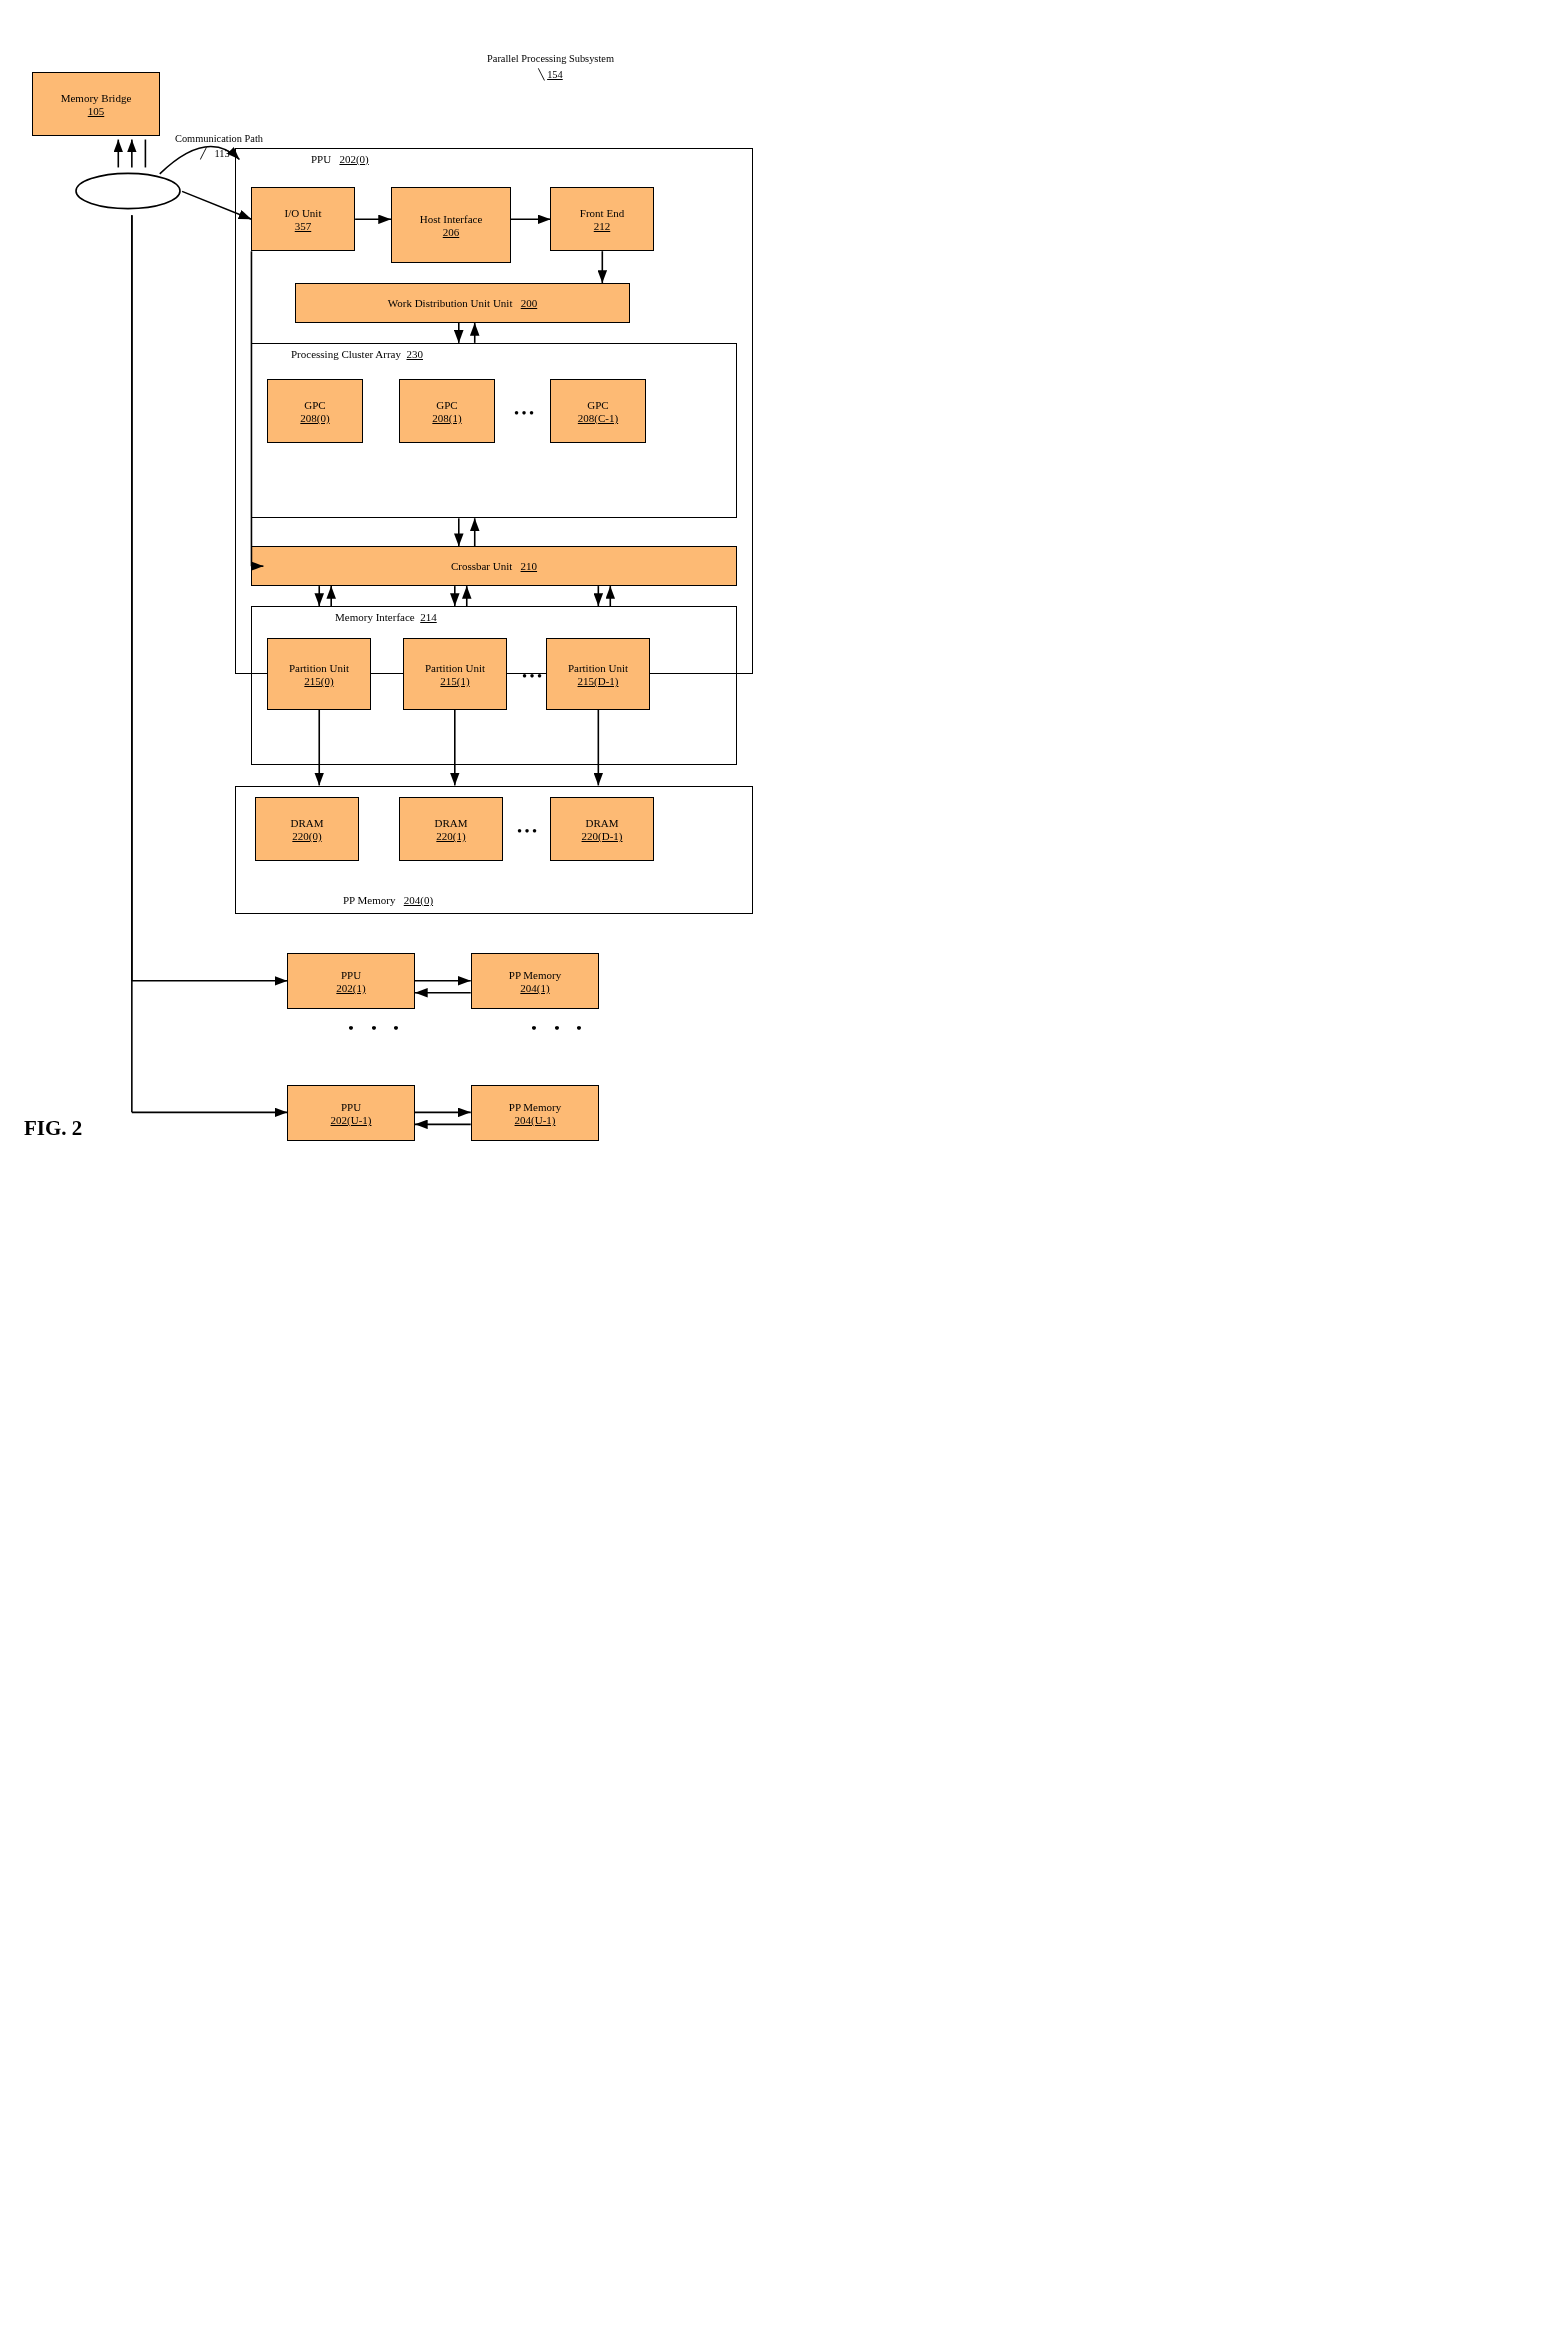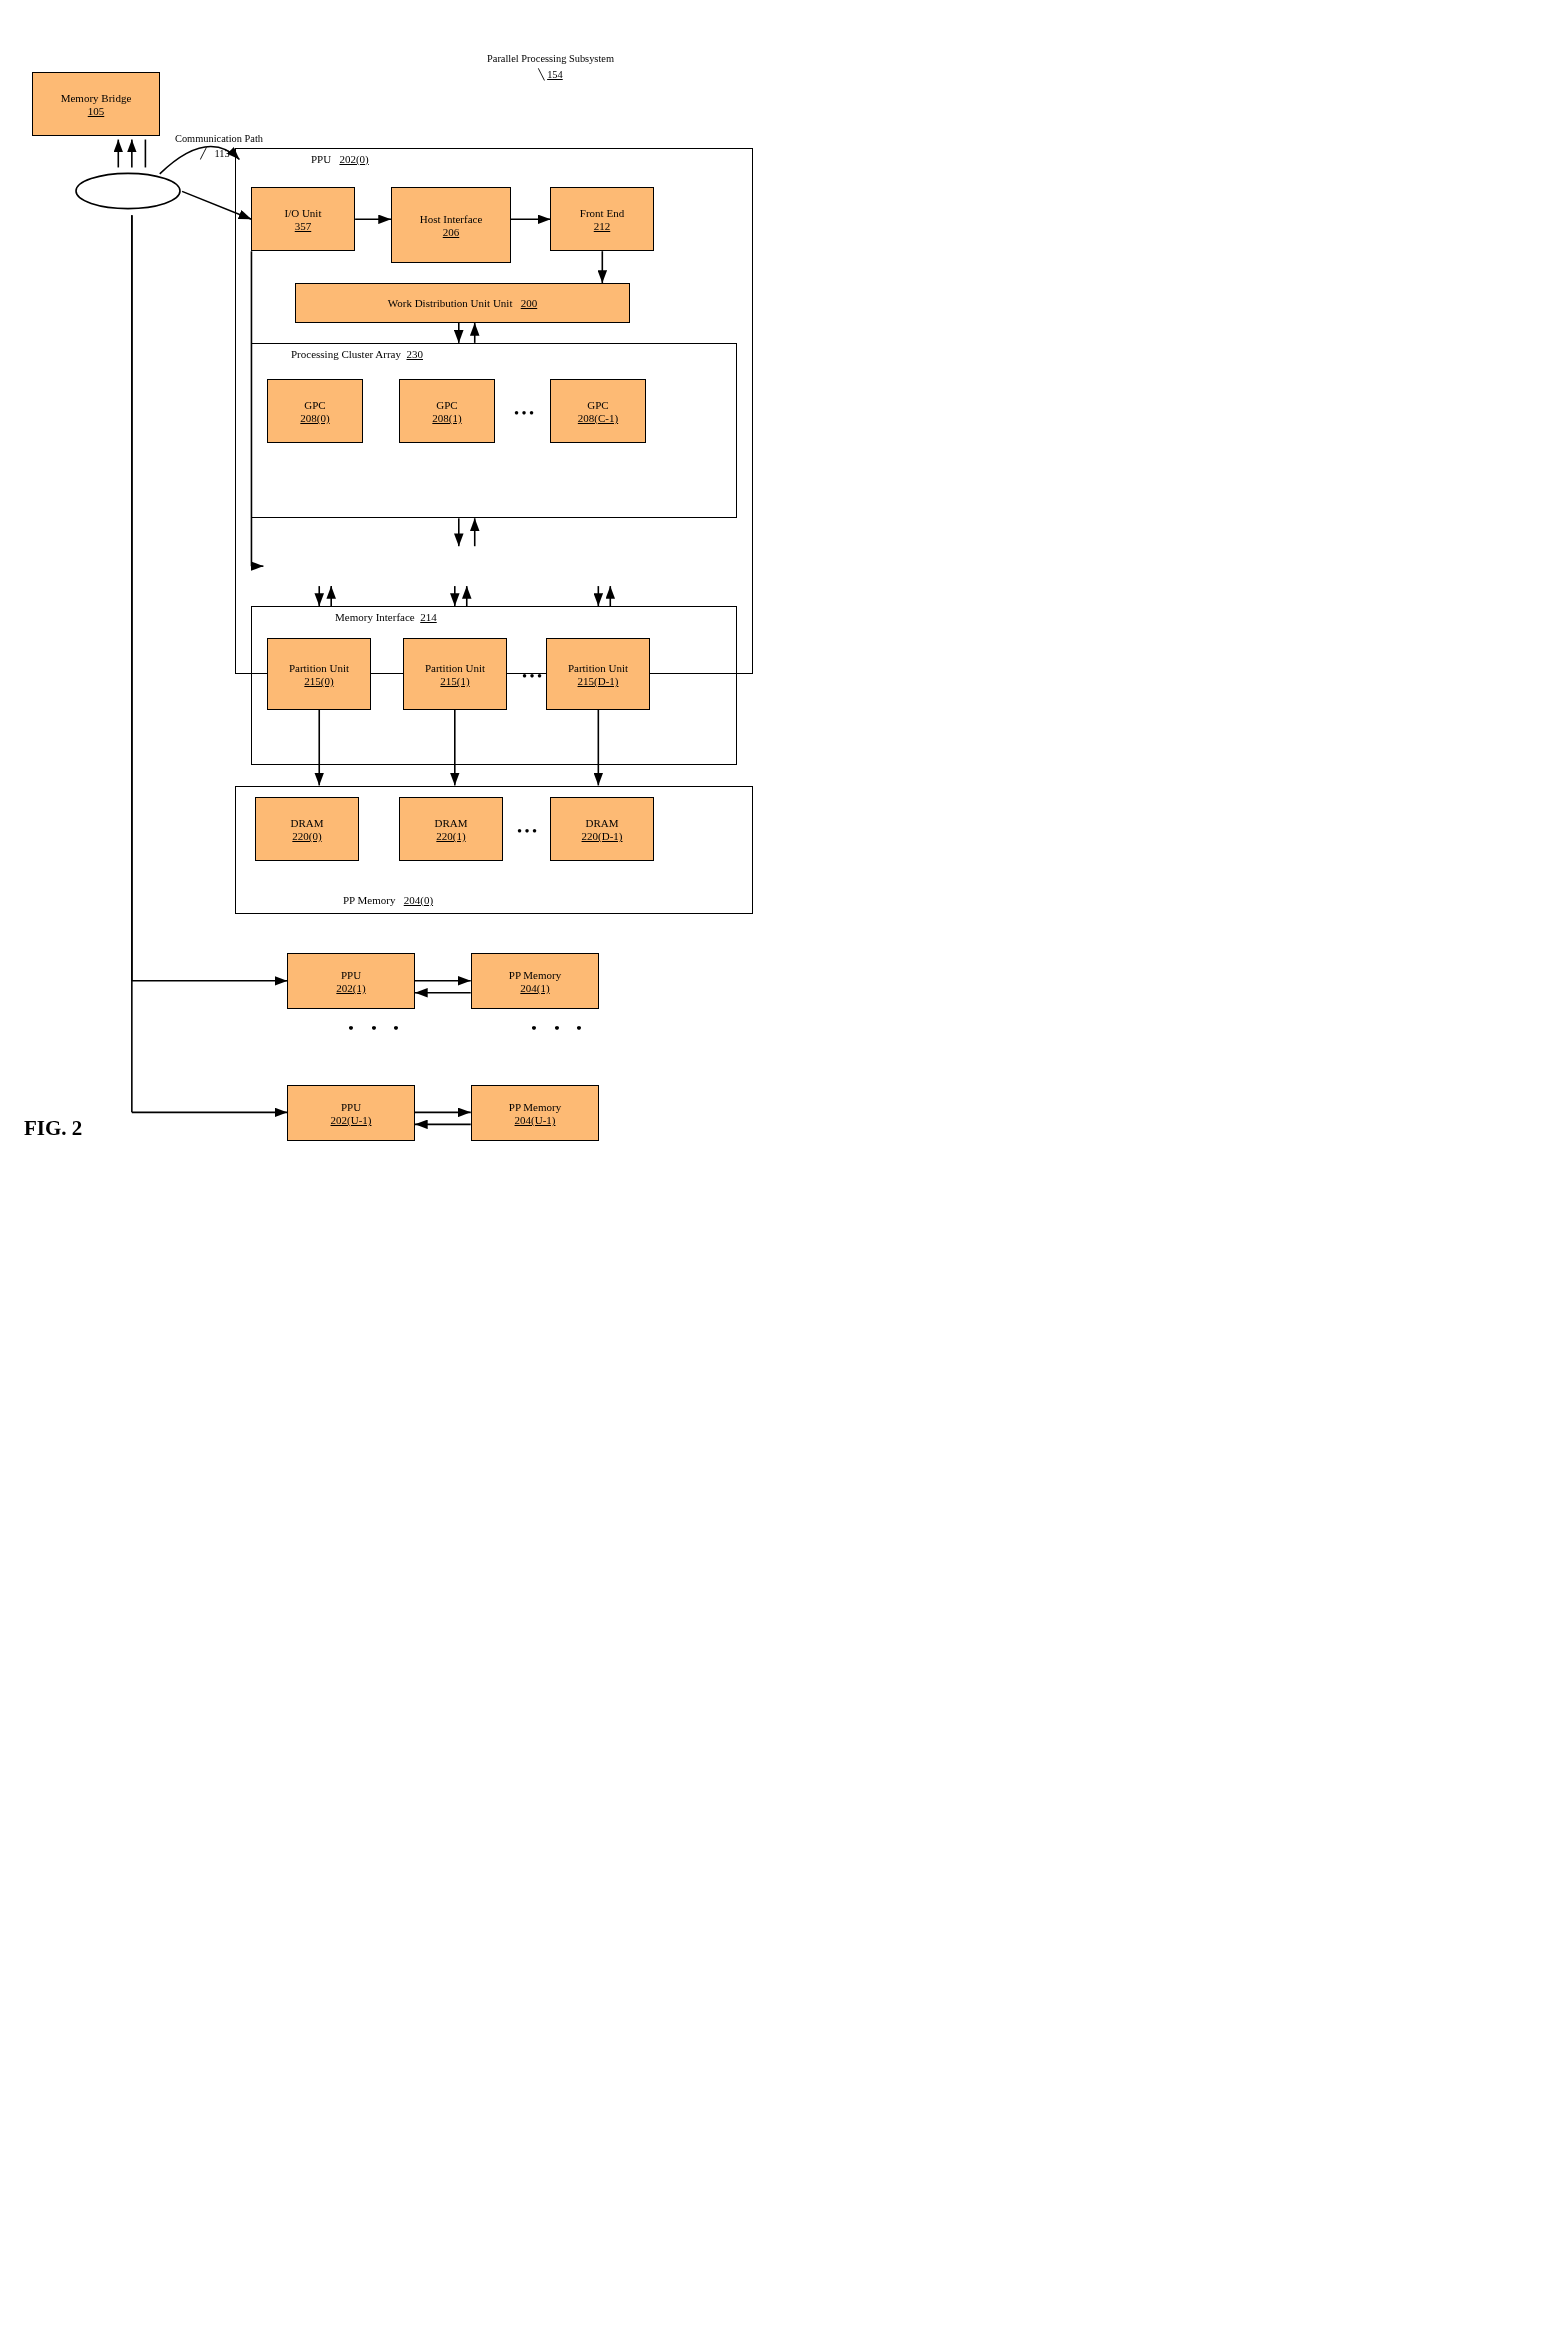--- a/index.html
+++ b/index.html
@@ -135,20 +135,25 @@
     <span class="box-number">208(1)</span>
   </div>
 
   <div class="label-only" style="left:514px; top:403px; font-size:14.4px; letter-spacing:2.4px;">•••</div>
 
   <div class="box" style="left:550px; top:379px; width:96px; height:64px;">
     <span class="box-label">GPC</span>
     <span class="box-number">208(C-1)</span>
   </div>
 
+  <div class="box" style="left:251px; top:546px; width:486px; height:40px;">
+    <span class="box-label">
+      Crossbar Unit &nbsp;&nbsp;<span style="text-decoration:underline;">210</span>
+    </span>
+  </div>
 
   <div class="outer-ppu-box" style="left:251px; top:606px; width:486px; height:159px;">
   </div>
   <div class="label-only" style="left:335px; top:610px; font-size:11px;">
     Memory Interface &nbsp;<span style="text-decoration:underline;">214</span>
   </div>
 
   <div class="box" style="left:267px; top:638px; width:104px; height:72px;">
     <span class="box-label">Partition Unit</span>
     <span class="box-number">215(0)</span>

